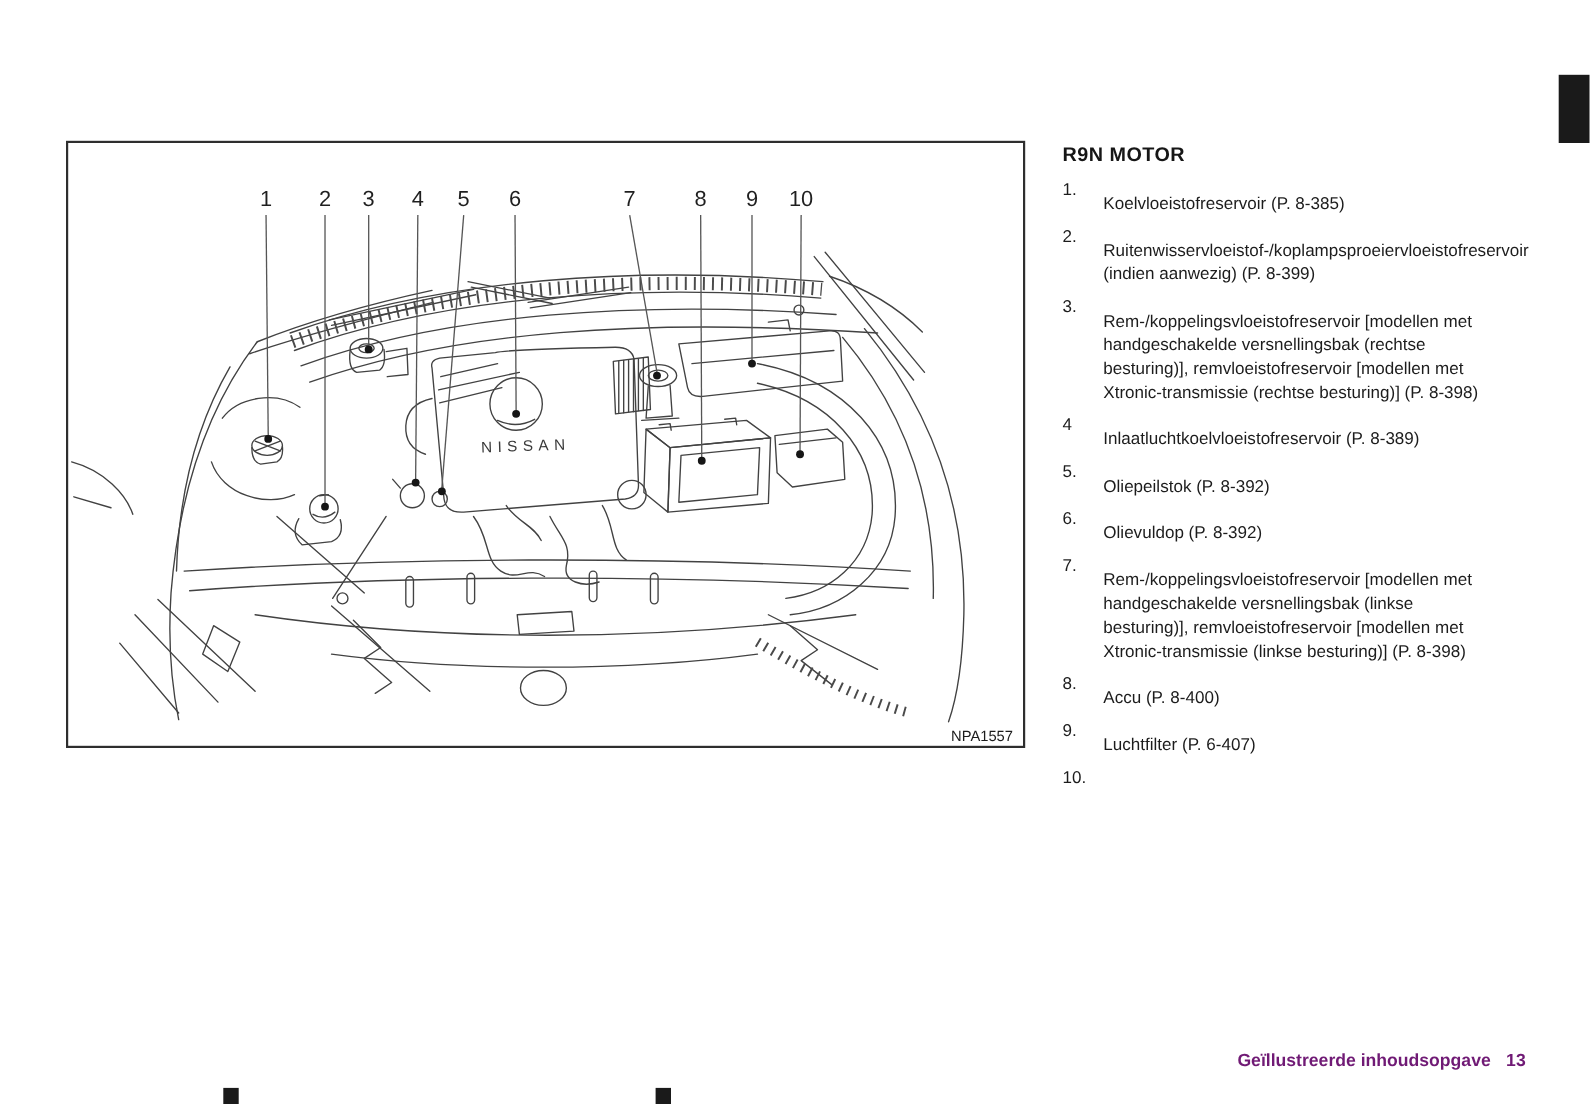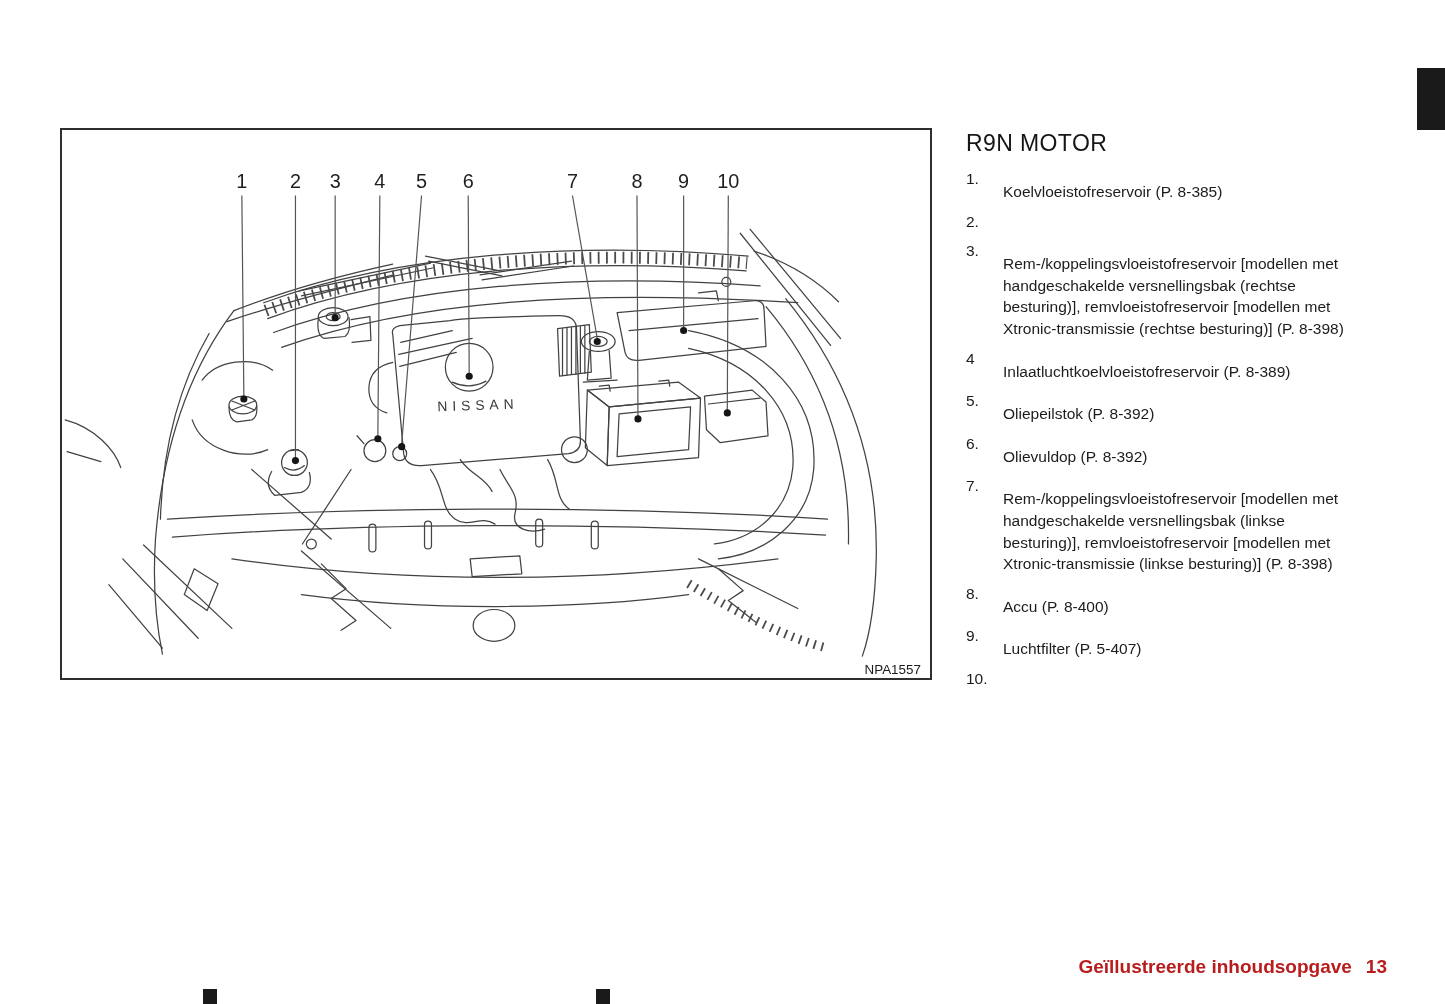--- a/index.html
+++ b/index.html
@@ -18,30 +18,30 @@
   .art{stroke:#424242;stroke-width:1.25;fill:none;stroke-linecap:round;stroke-linejoin:round;}
   .hatch{stroke:#4a4a4a;fill:none;}
   .leader{stroke:#555;stroke-width:1.2;fill:none;}
   .dot{fill:#161616;stroke:none;}
   .callout-num{font:20px "Liberation Sans",sans-serif;fill:#1f1f1f;text-anchor:middle;}
   .brand-text{font:14px "Liberation Sans",sans-serif;fill:#3a3a3a;letter-spacing:5px;text-anchor:middle;}
   .fig-code{font:13.5px "Liberation Sans",sans-serif;fill:#1c1c1c;text-anchor:end;}
   
   .right-col{position:absolute;left:966px;top:130px;width:400px;}
   .section-heading{
-    margin:0 0 11px 0;font-size:23px;font-weight:400;letter-spacing:.4px;color:#161616;
+    margin:0 0 11px 0;font-size:18px;font-weight:700;letter-spacing:.4px;color:#161616;
   }
   .parts-list{margin:0;padding:0;list-style:none;}
   .item{display:flex;margin:0 0 8px 0;font-size:15.5px;line-height:21.6px;color:#1c1c1c;}
   .item .num{flex:0 0 37px;}
   .item .txt{flex:1;max-width:352px;margin-top:13px;}
   
   .footer{
     position:absolute;top:956px;right:58px;display:flex;align-items:center;gap:14px;
-    font-size:19px;color:#b91c1c;
+    font-size:16px;color:#701a75;
   }
   .footer .label{font-weight:700;}
   .footer .pagenum{font-weight:700;}
   
   .chapter-tab{position:absolute;top:68px;right:0;width:28px;height:62px;background:#1a1a1a;}
   .print-mark{position:absolute;width:14px;height:15px;background:#1a1a1a;}
   .print-mark.m1{left:203px;top:989px;}
   .print-mark.m2{left:596px;top:989px;}
 </style>
 </head>
@@ -196,20 +196,21 @@
 
 <div class="right-col">
   <h1 class="section-heading">R9N MOTOR</h1>
   <ul class="parts-list">
     <li class="item">
       <span class="num">1.</span>
       <span class="txt">Koelvloeistofreservoir (P. 8-385)</span>
     </li>
     <li class="item">
       <span class="num">2.</span>
+      <span class="txt">Ruitenwisservloeistof-/koplampsproeiervloeistofreservoir (indien aanwezig) (P. 8-399)</span>
     </li>
     <li class="item">
       <span class="num">3.</span>
       <span class="txt">Rem-/koppelingsvloeistofreservoir [modellen met handgeschakelde versnellingsbak (rechtse besturing)], remvloeistofreservoir [modellen met Xtronic-transmissie (rechtse besturing)] (P. 8-398)</span>
     </li>
     <li class="item">
       <span class="num">4</span>
       <span class="txt">Inlaatluchtkoelvloeistofreservoir (P. 8-389)</span>
     </li>
     <li class="item">
@@ -223,21 +224,21 @@
     <li class="item">
       <span class="num">7.</span>
       <span class="txt">Rem-/koppelingsvloeistofreservoir [modellen met handgeschakelde versnellingsbak (linkse besturing)], remvloeistofreservoir [modellen met Xtronic-transmissie (linkse besturing)] (P. 8-398)</span>
     </li>
     <li class="item">
       <span class="num">8.</span>
       <span class="txt">Accu (P. 8-400)</span>
     </li>
     <li class="item">
       <span class="num">9.</span>
-      <span class="txt">Luchtfilter (P. 5-407)</span>
+      <span class="txt">Luchtfilter (P. 6-407)</span>
     </li>
     <li class="item">
       <span class="num">10.</span>
     </li>
   </ul>
 </div>
 
 <div class="footer">
   <span class="label">Geïllustreerde inhoudsopgave</span>
   <span class="pagenum">13</span>

